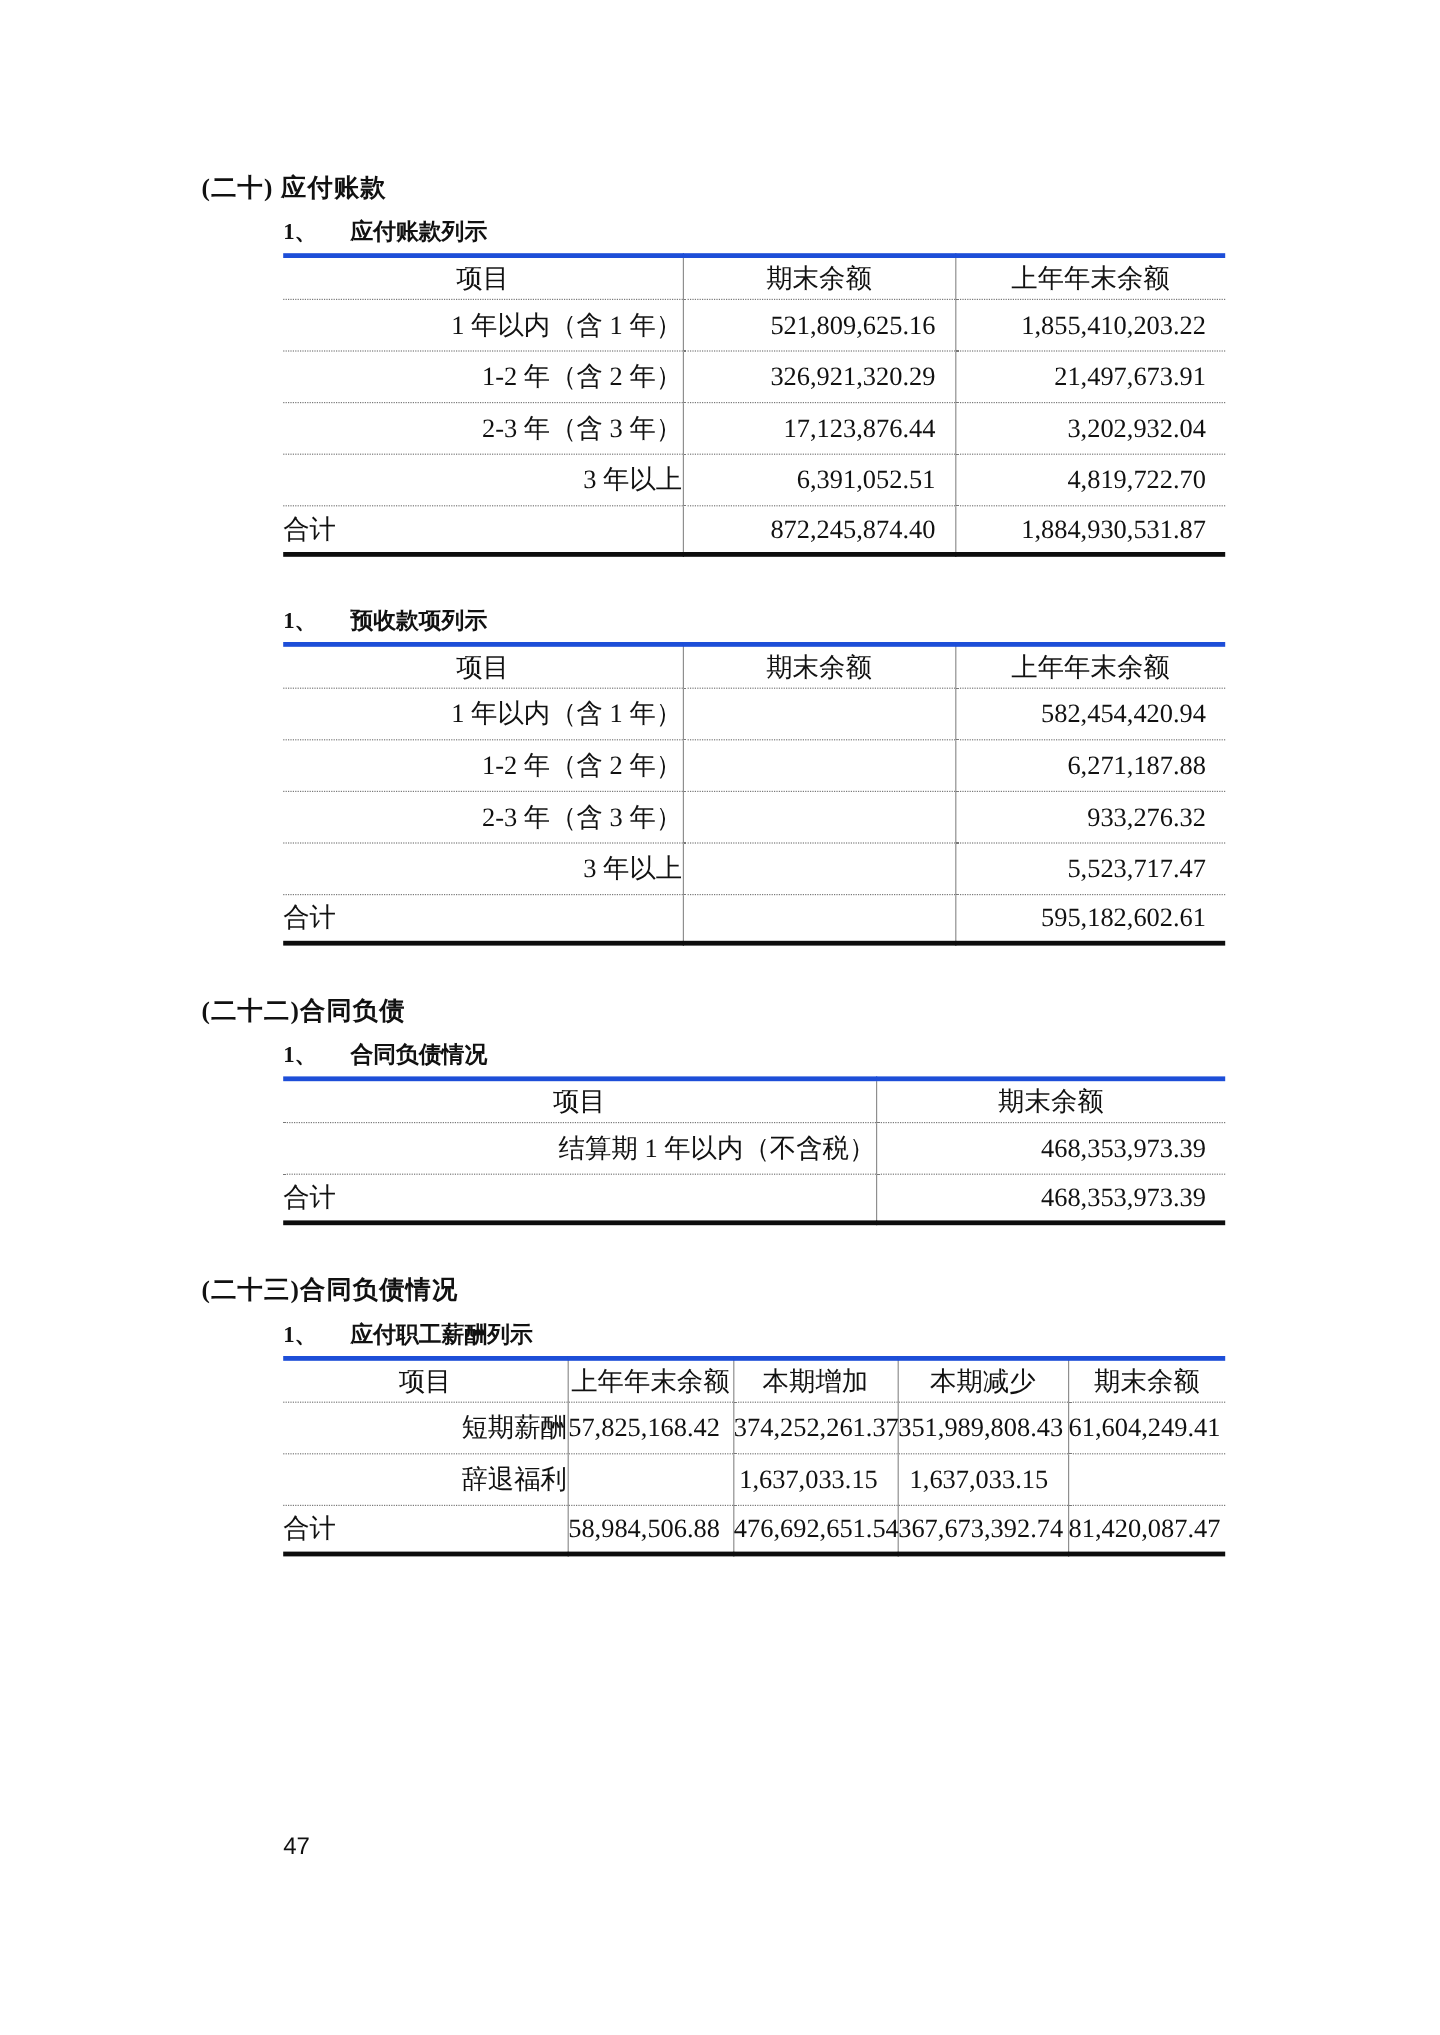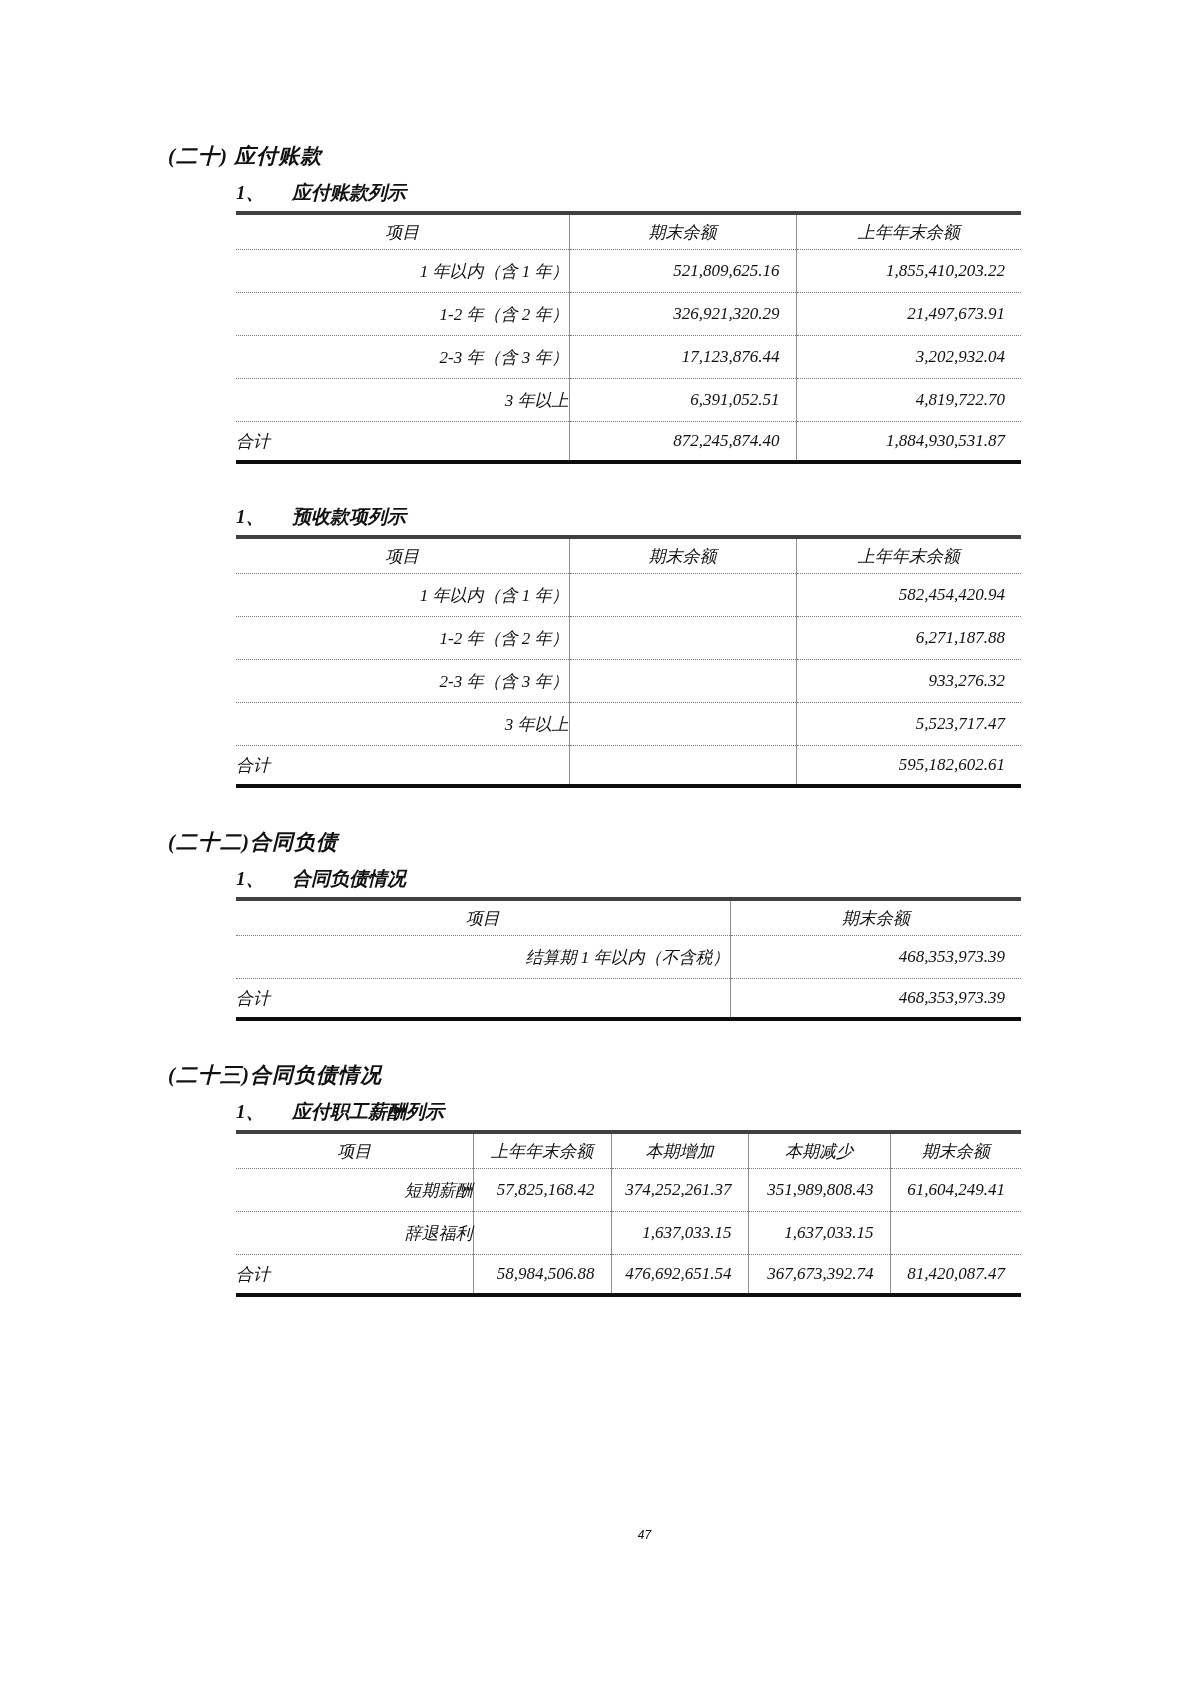--- a/index.html
+++ b/index.html
@@ -12,21 +12,20 @@
   body {
     position: relative;
     width: 1200px;
     height: 1696px;
     overflow: hidden;
   }
   .page {
     position: relative;
     width: 100%;
     height: 100%;
-    font-style: italic;
   }
   .content {
     padding-top: 142px;
   }
   .section { margin-bottom: 40px; }
   .sec-heading {
     margin: 0 0 10px 168px;
     font-size: 21px;
     font-weight: 700;
     letter-spacing: 1px;
@@ -37,23 +36,23 @@
     font-weight: 700;
     display: flex;
     align-items: baseline;
   }
   .sub-heading .sub-num { width: 56px; }
   .fin-table {
     margin-left: 236px;
     width: 785px;
     border-collapse: collapse;
     table-layout: fixed;
-    border-top: 4px solid #404040;
+    border-top: 4px solid #1d4ed8;
     border-bottom: 4px solid #0d0d0d;
-    font-size: 17px;
+    font-size: 22px;
   }
   .fin-table td {
     padding: 0;
     vertical-align: middle;
   }
   .fin-table td + td { border-left: 1px solid #8f8f8f; }
   .fin-table tr:not(:last-child) td { border-bottom: 1px dotted #787878; }
   .hrow td {
     height: 34px;
     text-align: center;
@@ -73,25 +72,25 @@
   .tall td { vertical-align: bottom; }
   .tall .num-cell, .tall .label-cell { padding-bottom: 9px !important; }
   .tall { height: 90px; }
   .wrap-narrow {
     max-width: 186px;
     line-height: 1.95;
     word-break: break-all;
   }
   .footer {
     position: absolute;
-    left: 252px;
+    left: 236px;
     top: 1528px;
     width: 785px;
-    text-align: center;
-    font-size: 12px;
+    text-align: left;
+    font-size: 20px;
     font-family: "Liberation Sans", "DejaVu Sans", sans-serif;
   }
 </style>
 </head>
 <body>
 
 <div class="page">
   <div class="content">
 
     <div class="section">

